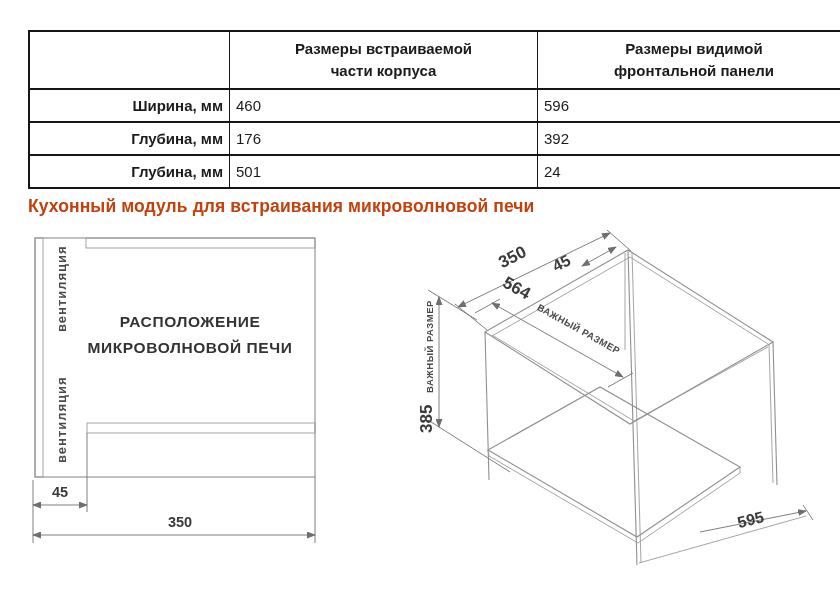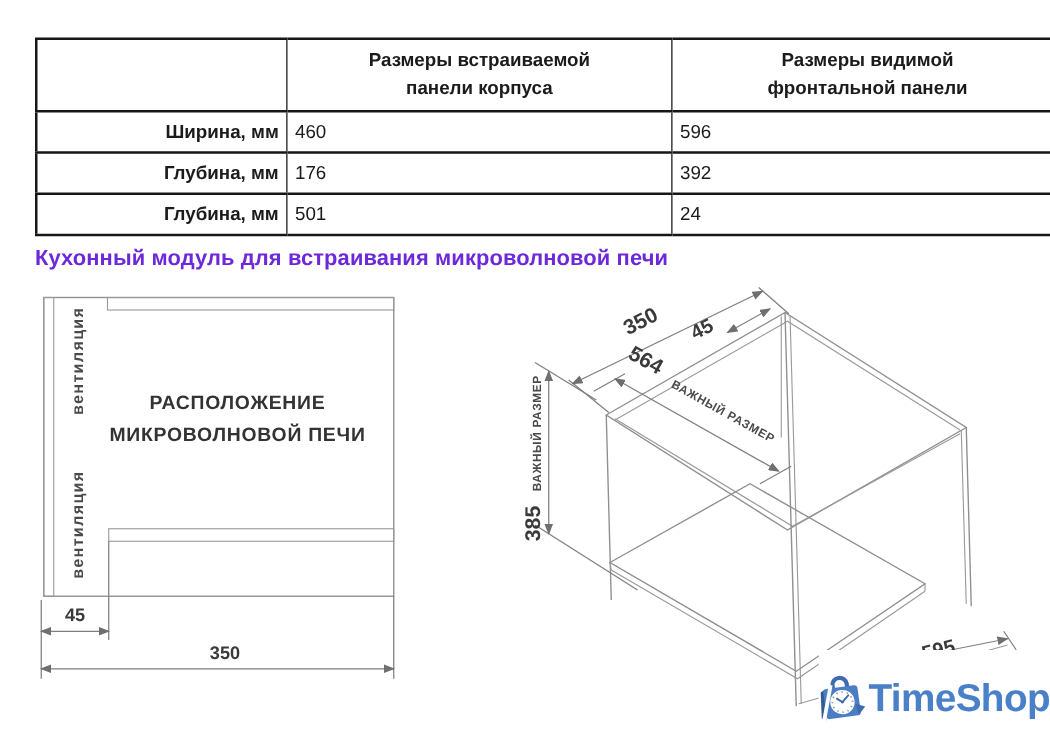--- a/index.html
+++ b/index.html
@@ -19,21 +19,21 @@
     font-size:15px;line-height:1.45;vertical-align:middle;
     padding:4px 6px;
   }
   .spec-table .hdr{font-weight:bold;text-align:center;height:48px;}
   .spec-table .rowlabel{font-weight:bold;text-align:right;padding-left:11px;height:23px;}
   .spec-table .val{text-align:left;font-weight:400;}
   .c1{width:187px;} .c2{width:295px;} .c3{width:300px;}
   
   .section-title{
     position:absolute;left:28px;top:196px;font-size:17.5px;font-weight:bold;
-    letter-spacing:0.1px;color:#6d28d9;
+    letter-spacing:0.1px;color:#c2410c;
   }
   
   .plan-svg{position:absolute;left:20px;top:225px;}
   .iso-svg{position:absolute;left:415px;top:220px;}
   svg text{font-family:"Liberation Sans",sans-serif;}
   .dwg-line{stroke:#8f8f8f;stroke-width:1.1;fill:none;}
   .dwg-thin{stroke:#9a9a9a;stroke-width:0.9;fill:none;}
   .dim-line{stroke:#7f7f7f;stroke-width:1;fill:none;}
   .dim-text{fill:#3a3a3a;font-weight:600;}
   .note-text{fill:#4a4a4a;font-weight:600;}
@@ -51,21 +51,21 @@
 <body>
 
 <div class="canvas">
 
   <table class="spec-table">
     <tbody>
       <tr>
         <td class="hdr c1"></td>
         <td class="hdr c2">
           <div>Размеры встраиваемой</div>
-          <div>панели корпуса</div>
+          <div>части корпуса</div>
         </td>
         <td class="hdr c3">
           <div>Размеры видимой</div>
           <div>фронтальной панели</div>
         </td>
       </tr>
       <tr>
         <td class="rowlabel">Ширина, мм</td>
         <td class="val">460</td>
         <td class="val">596</td>
@@ -169,31 +169,14 @@
     <line x1="13" y1="200" x2="95" y2="252" class="dim-line"></line>
     <line x1="24" y1="77" x2="24" y2="207" class="dim-line" marker-start="url(#iarrS)" marker-end="url(#iarrE)"></line>
     <text transform="translate(17,213) rotate(-90)" font-size="17" class="dim-text">385</text>
     <text transform="translate(18,173) rotate(-90)" font-size="9.5" letter-spacing="0.5" class="note-text">ВАЖНЫЙ РАЗМЕР</text>
 
     <line x1="285" y1="312" x2="391" y2="291" class="dim-line" marker-end="url(#iarrE)"></line>
     <line x1="388" y1="285" x2="398" y2="300" class="dim-line"></line>
     <text transform="translate(337,305) rotate(-14)" text-anchor="middle" font-size="16" class="dim-text">595</text>
   </svg>
 
-  <div class="logo">
-    <svg width="56" height="58" viewBox="0 0 56 58">
-      <g transform="rotate(-8 28 32)">
-        <path d="M4,18 L10,15 L6,52 L1,49 Z" fill="#2f5a94"></path>
-        <path d="M19,16 v-4 a8,7.5 0 0 1 17,0 v4" fill="none" stroke="#3e6bb0" stroke-width="5"></path>
-        <rect x="7" y="15" width="41" height="36" rx="4" fill="#4b7dc4"></rect>
-        <line x1="3" y1="53" x2="17" y2="11" stroke="#ffffff" stroke-width="4.5"></line>
-        <polygon points="43,37 54,42 45,51" fill="#3e6bb0"></polygon>
-        <circle cx="28" cy="33" r="14.5" fill="#ffffff"></circle>
-        <circle cx="28" cy="33" r="12" fill="none" stroke="#97a1b0" stroke-width="2.2" stroke-dasharray="1.6 4.7"></circle>
-        <line x1="28" y1="33" x2="22" y2="28" stroke="#3e6bb0" stroke-width="2.2" stroke-linecap="round"></line>
-        <line x1="28" y1="33" x2="36" y2="26" stroke="#3e6bb0" stroke-width="2.2" stroke-linecap="round"></line>
-        <circle cx="28" cy="33" r="1.6" fill="#3e6bb0"></circle>
-      </g>
-    </svg>
-    <span class="logo-text">TimeShop</span>
-  </div>
 
 </div>
 
 </body></html>

